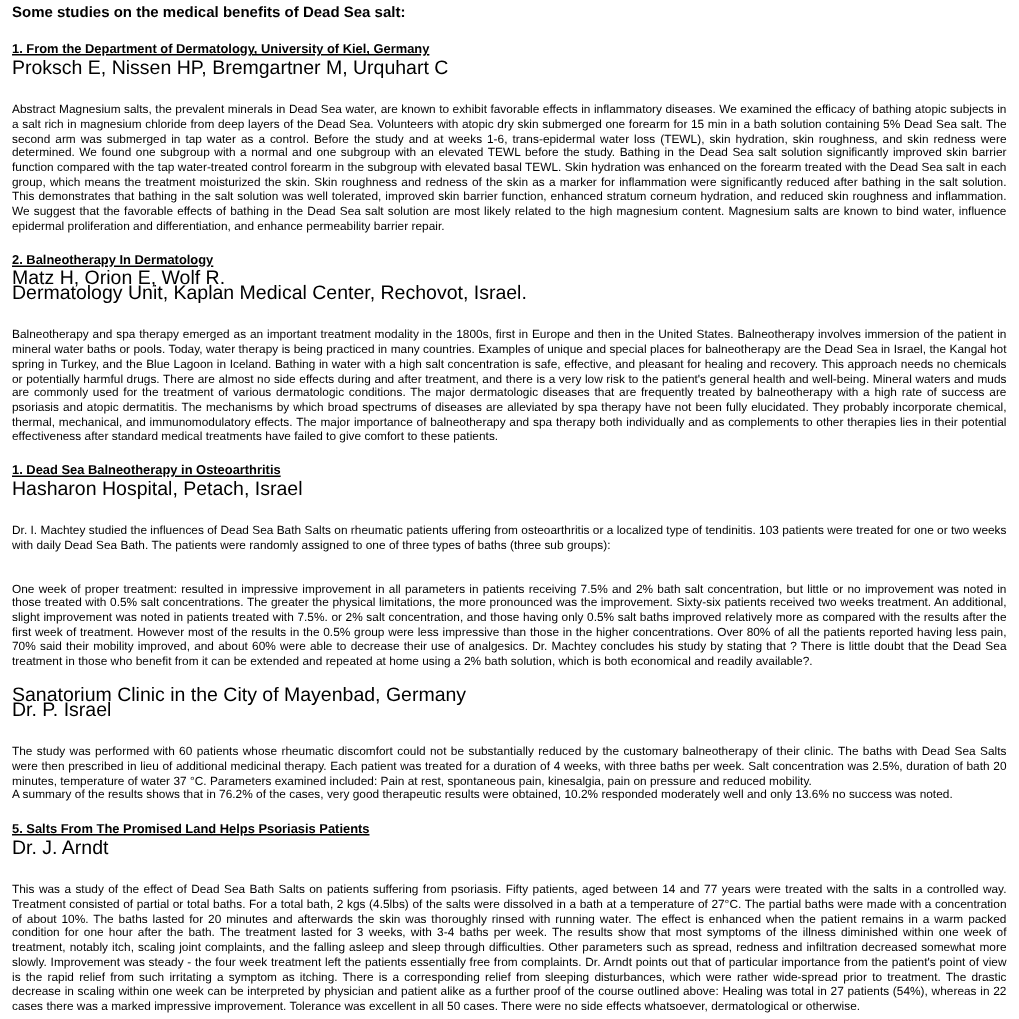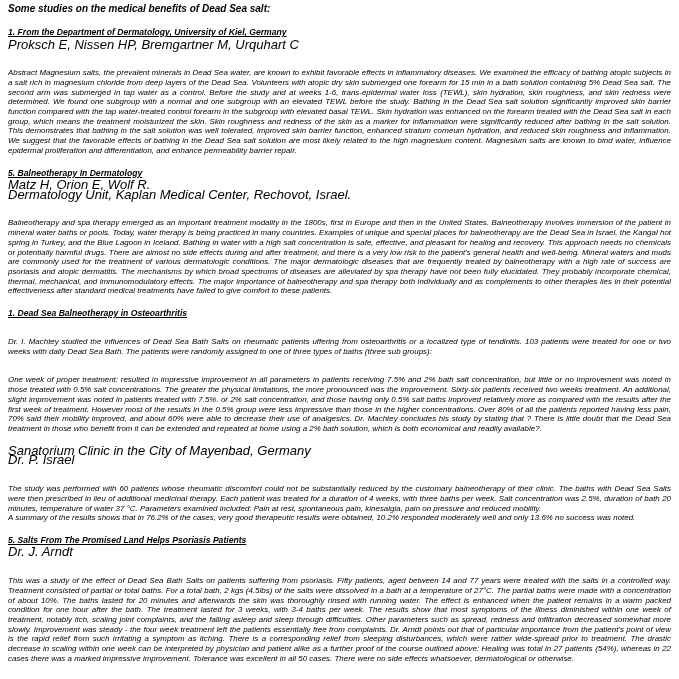--- a/index.html
+++ b/index.html
@@ -9,21 +9,20 @@
     color: #000000;
     font-family: "Liberation Sans", sans-serif;
   }
   body {
     width: 679px;
     height: 679px;
     overflow: hidden;
   }
   .doc {
     padding: 0 8px 0 8px;
-    font-style: italic;
   }
   .title {
     font-size: 10px;
     font-weight: bold;
     margin: 3px 0 13px 0;
     letter-spacing: 0;
   }
   .study {
     margin-bottom: 12px;
   }
@@ -54,27 +53,28 @@
 
 <main class="doc">
   <h1 class="title">Some studies on the medical benefits of Dead Sea salt:</h1>
   <div id="sections">
       <section class="study">
         <h2 class="heading">1. From the Department of Dermatology, University of Kiel, Germany</h2>
         <div class="meta">Proksch E, Nissen HP, Bremgartner M, Urquhart C</div>
         <p class="body-text">Abstract Magnesium salts, the prevalent minerals in Dead Sea water, are known to exhibit favorable effects in inflammatory diseases. We examined the efficacy of bathing atopic subjects in a salt rich in magnesium chloride from deep layers of the Dead Sea. Volunteers with atopic dry skin submerged one forearm for 15 min in a bath solution containing 5% Dead Sea salt. The second arm was submerged in tap water as a control. Before the study and at weeks 1-6, trans-epidermal water loss (TEWL), skin hydration, skin roughness, and skin redness were determined. We found one subgroup with a normal and one subgroup with an elevated TEWL before the study. Bathing in the Dead Sea salt solution significantly improved skin barrier function compared with the tap water-treated control forearm in the subgroup with elevated basal TEWL. Skin hydration was enhanced on the forearm treated with the Dead Sea salt in each group, which means the treatment moisturized the skin. Skin roughness and redness of the skin as a marker for inflammation were significantly reduced after bathing in the salt solution. This demonstrates that bathing in the salt solution was well tolerated, improved skin barrier function, enhanced stratum corneum hydration, and reduced skin roughness and inflammation. We suggest that the favorable effects of bathing in the Dead Sea salt solution are most likely related to the high magnesium content. Magnesium salts are known to bind water, influence epidermal proliferation and differentiation, and enhance permeability barrier repair.</p>
       </section>
       <section class="study">
-        <h2 class="heading">5. Balneotherapy In Dermatology</h2>
+        <h2 class="heading">2. Balneotherapy In Dermatology</h2>
         <div class="meta">Matz H, Orion E, Wolf R.</div>
         <div class="meta">Dermatology Unit, Kaplan Medical Center, Rechovot, Israel.</div>
         <p class="body-text">Balneotherapy and spa therapy emerged as an important treatment modality in the 1800s, first in Europe and then in the United States. Balneotherapy involves immersion of the patient in mineral water baths or pools. Today, water therapy is being practiced in many countries. Examples of unique and special places for balneotherapy are the Dead Sea in Israel, the Kangal hot spring in Turkey, and the Blue Lagoon in Iceland. Bathing in water with a high salt concentration is safe, effective, and pleasant for healing and recovery. This approach needs no chemicals or potentially harmful drugs. There are almost no side effects during and after treatment, and there is a very low risk to the patient's general health and well-being. Mineral waters and muds are commonly used for the treatment of various dermatologic conditions. The major dermatologic diseases that are frequently treated by balneotherapy with a high rate of success are psoriasis and atopic dermatitis. The mechanisms by which broad spectrums of diseases are alleviated by spa therapy have not been fully elucidated. They probably incorporate chemical, thermal, mechanical, and immunomodulatory effects. The major importance of balneotherapy and spa therapy both individually and as complements to other therapies lies in their potential effectiveness after standard medical treatments have failed to give comfort to these patients.</p>
       </section>
       <section class="study">
         <h2 class="heading">1. Dead Sea Balneotherapy in Osteoarthritis</h2>
+        <div class="meta">Hasharon Hospital, Petach, Israel</div>
         <p class="body-text">Dr. I. Machtey studied the influences of Dead Sea Bath Salts on rheumatic patients uffering from osteoarthritis or a localized type of tendinitis. 103 patients were treated for one or two weeks with daily Dead Sea Bath. The patients were randomly assigned to one of three types of baths (three sub groups):</p>
         <p class="body-text">One week of proper treatment: resulted in impressive improvement in all parameters in patients receiving 7.5% and 2% bath salt concentration, but little or no improvement was noted in those treated with 0.5% salt concentrations. The greater the physical limitations, the more pronounced was the improvement. Sixty-six patients received two weeks treatment. An additional, slight improvement was noted in patients treated with 7.5%. or 2% salt concentration, and those having only 0.5% salt baths improved relatively more as compared with the results after the first week of treatment. However most of the results in the 0.5% group were less impressive than those in the higher concentrations. Over 80% of all the patients reported having less pain, 70% said their mobility improved, and about 60% were able to decrease their use of analgesics. Dr. Machtey concludes his study by stating that ? There is little doubt that the Dead Sea treatment in those who benefit from it can be extended and repeated at home using a 2% bath solution, which is both economical and readily available?.</p>
       </section>
       <section class="study">
         <div class="meta">Sanatorium Clinic in the City of Mayenbad, Germany</div>
         <div class="meta">Dr. P. Israel</div>
         <p class="body-text">The study was performed with 60 patients whose rheumatic discomfort could not be substantially reduced by the customary balneotherapy of their clinic. The baths with Dead Sea Salts were then prescribed in lieu of additional medicinal therapy. Each patient was treated for a duration of 4 weeks, with three baths per week. Salt concentration was 2.5%, duration of bath 20 minutes, temperature of water 37 °C. Parameters examined included: Pain at rest, spontaneous pain, kinesalgia, pain on pressure and reduced mobility.
 A summary of the results shows that in 76.2% of the cases, very good therapeutic results were obtained, 10.2% responded moderately well and only 13.6% no success was noted.</p>
       </section>
       <section class="study">

